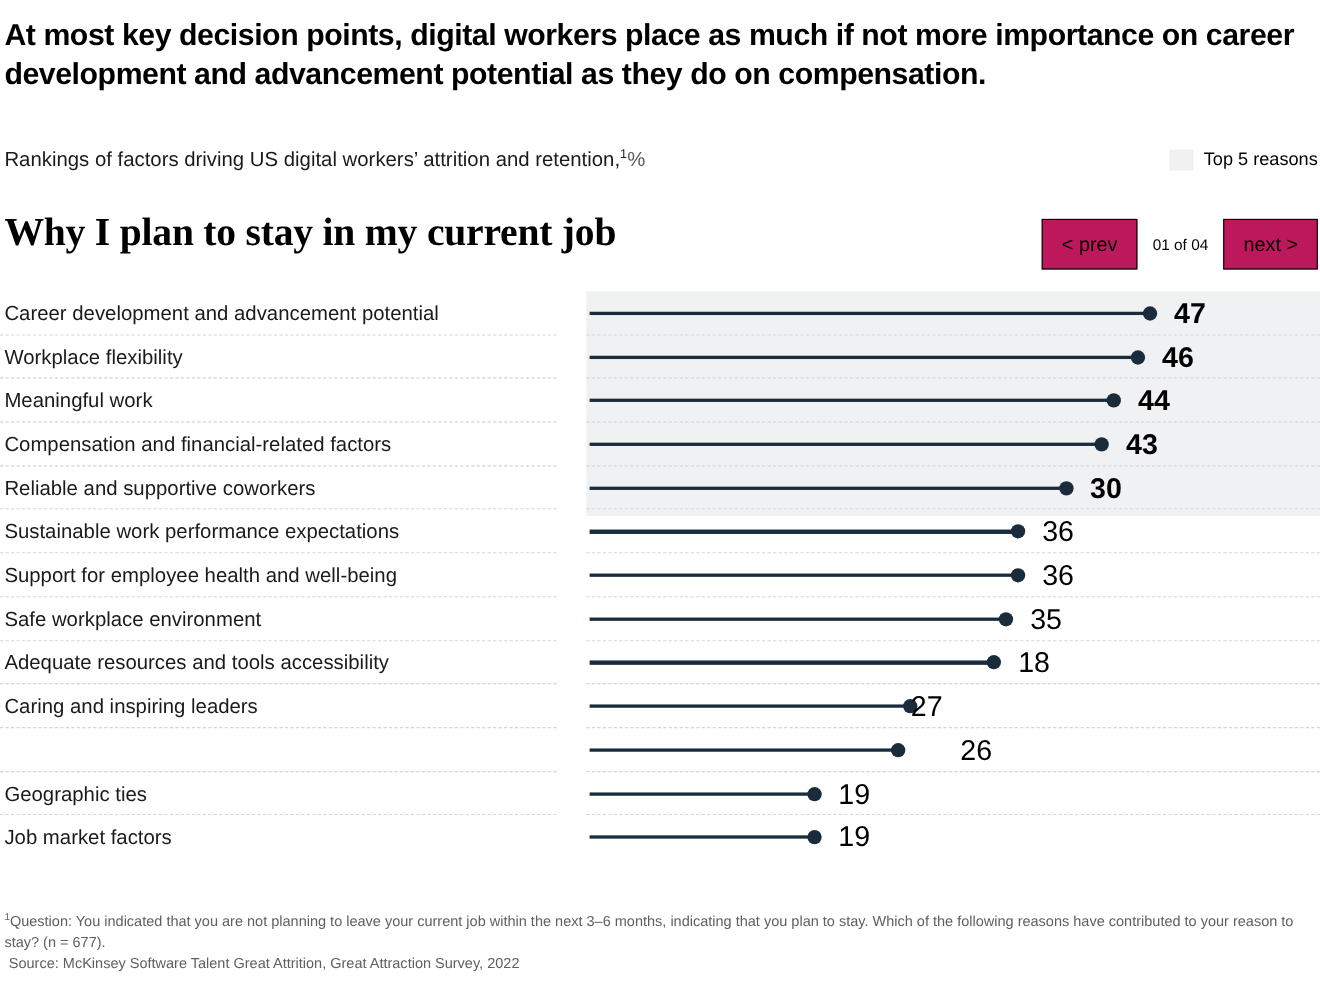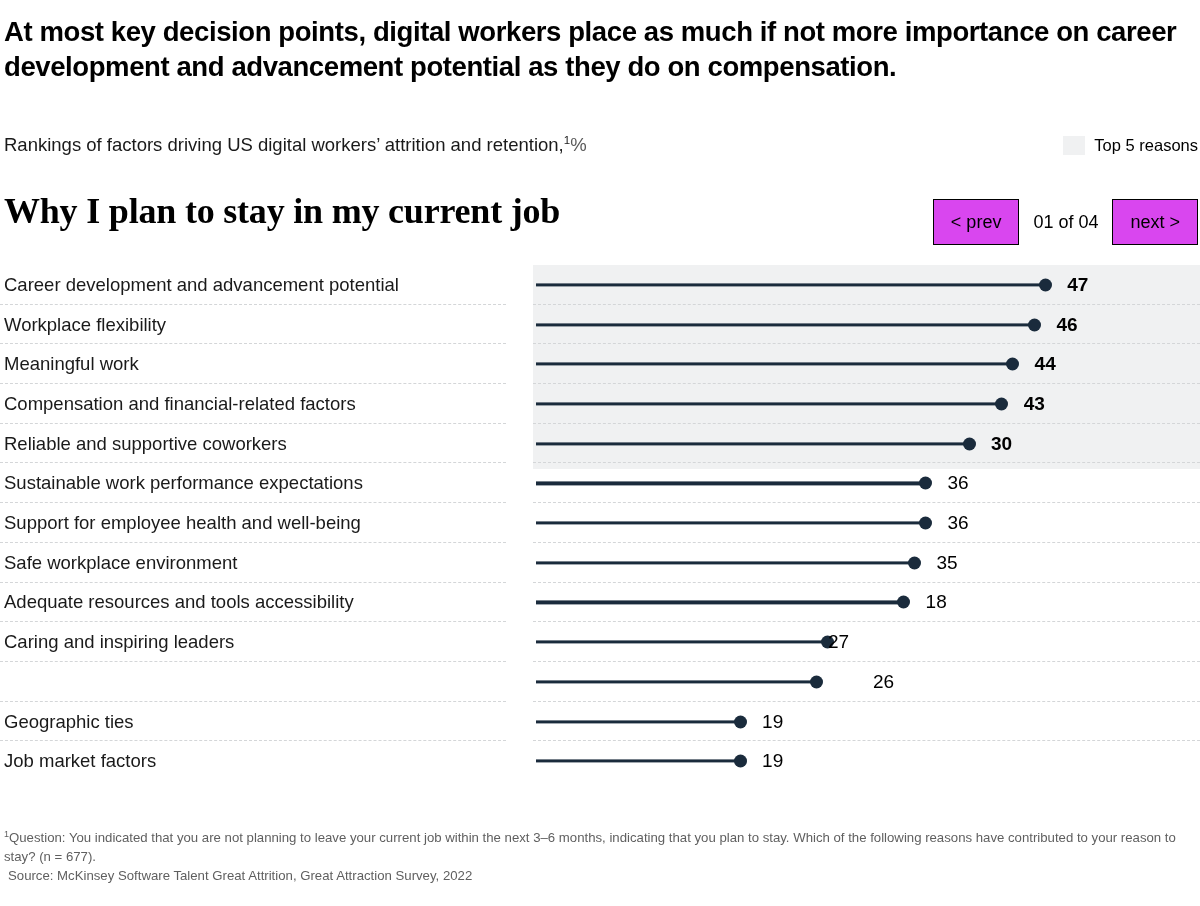--- a/index.html
+++ b/index.html
@@ -68,32 +68,32 @@
     white-space: nowrap;
   }
   .nav {
     position: absolute;
     right: 2px; top: 199px;
     display: flex;
     align-items: center;
   }
   .nav-btn {
     border: 1.6px solid #000;
-    background: #d946ef;
+    background: #be185d;
     font-family: "Liberation Sans", sans-serif;
     font-size: 18px;
     color: #000;
     height: 46px;
     padding: 0 17px;
     display: flex; align-items: center; justify-content: center;
     cursor: pointer;
     line-height: 1;
   }
   .nav-counter {
-    font-size: 18px;
+    font-size: 14px;
     color: #000;
     padding: 0 14px;
     white-space: nowrap;
   }
 
   
   .chart {
     position: absolute;
     left: 0; top: 265px;
     width: 1200px;
@@ -148,21 +148,21 @@
     width: 13px; height: 13px;
     margin-left: -6.5px;
     transform: translateY(-50%);
     border-radius: 50%;
     background: #1a2b3c;
   }
   .lolli-value {
     position: absolute;
     top: 50%;
     transform: translateY(-50%);
-    font-size: 19px;
+    font-size: 26px;
     color: #000;
     white-space: nowrap;
   }
   .lolli-value.top5 { font-weight: bold; }
 
   
   .footnotes {
     position: absolute;
     left: 4px; top: 828px;
     width: 1190px;

